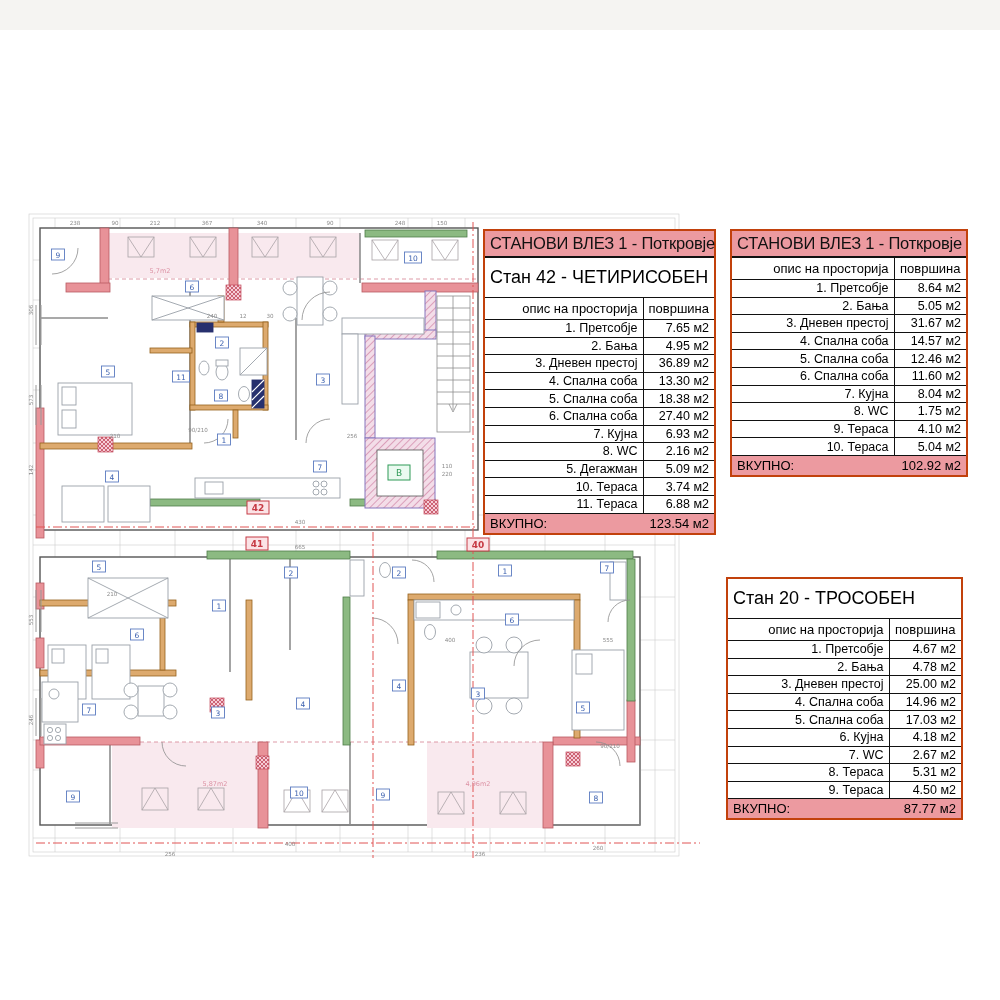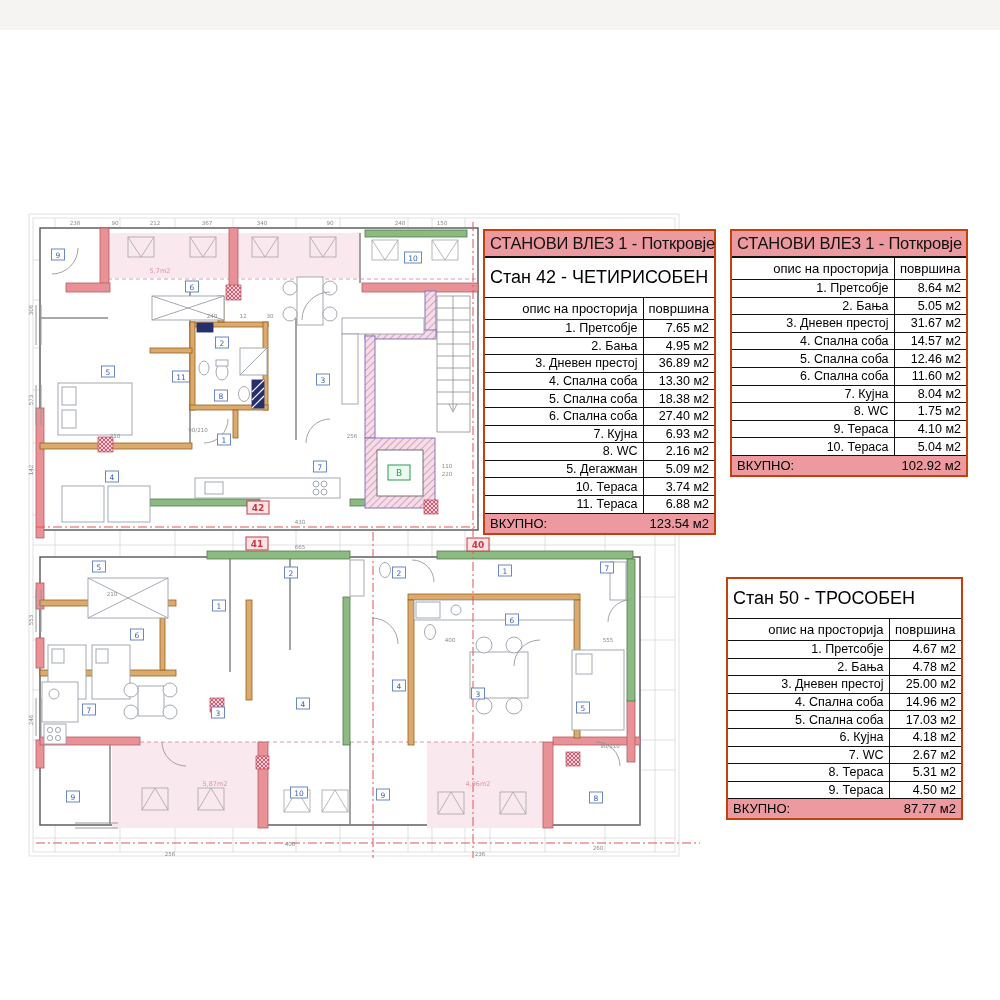--- a/index.html
+++ b/index.html
@@ -565,21 +565,21 @@
           </tr>
         </tbody>
     </table>
     <div class="t-foot">
       <div class="fl">ВКУПНО:</div>
       <div class="fv">102.92 м2</div>
     </div>
   </div>
 
   <div class="apt-table" style="left:726px;top:577px;width:237px;">
-    <div class="t-sub">Стан 50 - ТРОСОБЕН</div>
+    <div class="t-sub">Стан 20 - ТРОСОБЕН</div>
     <table>
       <colgroup>
           <col style="width:161px">
           <col>
         </colgroup>
       <thead>
           <tr>
         <th class="desc">опис на просторија</th>
         <th class="area">површина</th>
       </tr>

